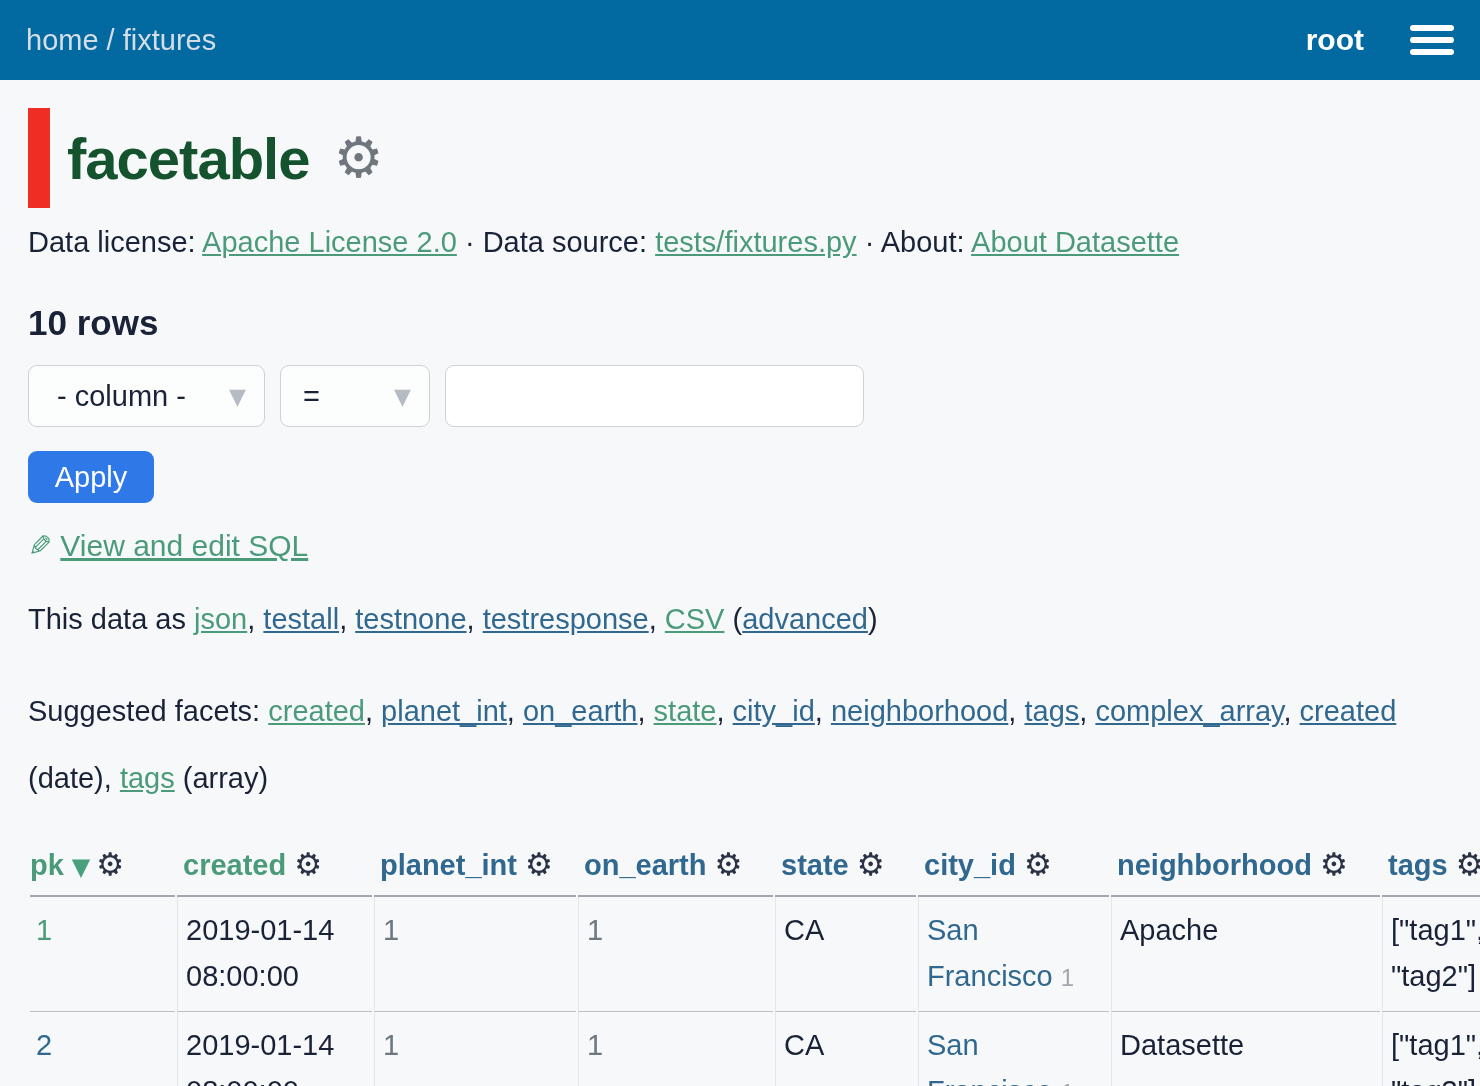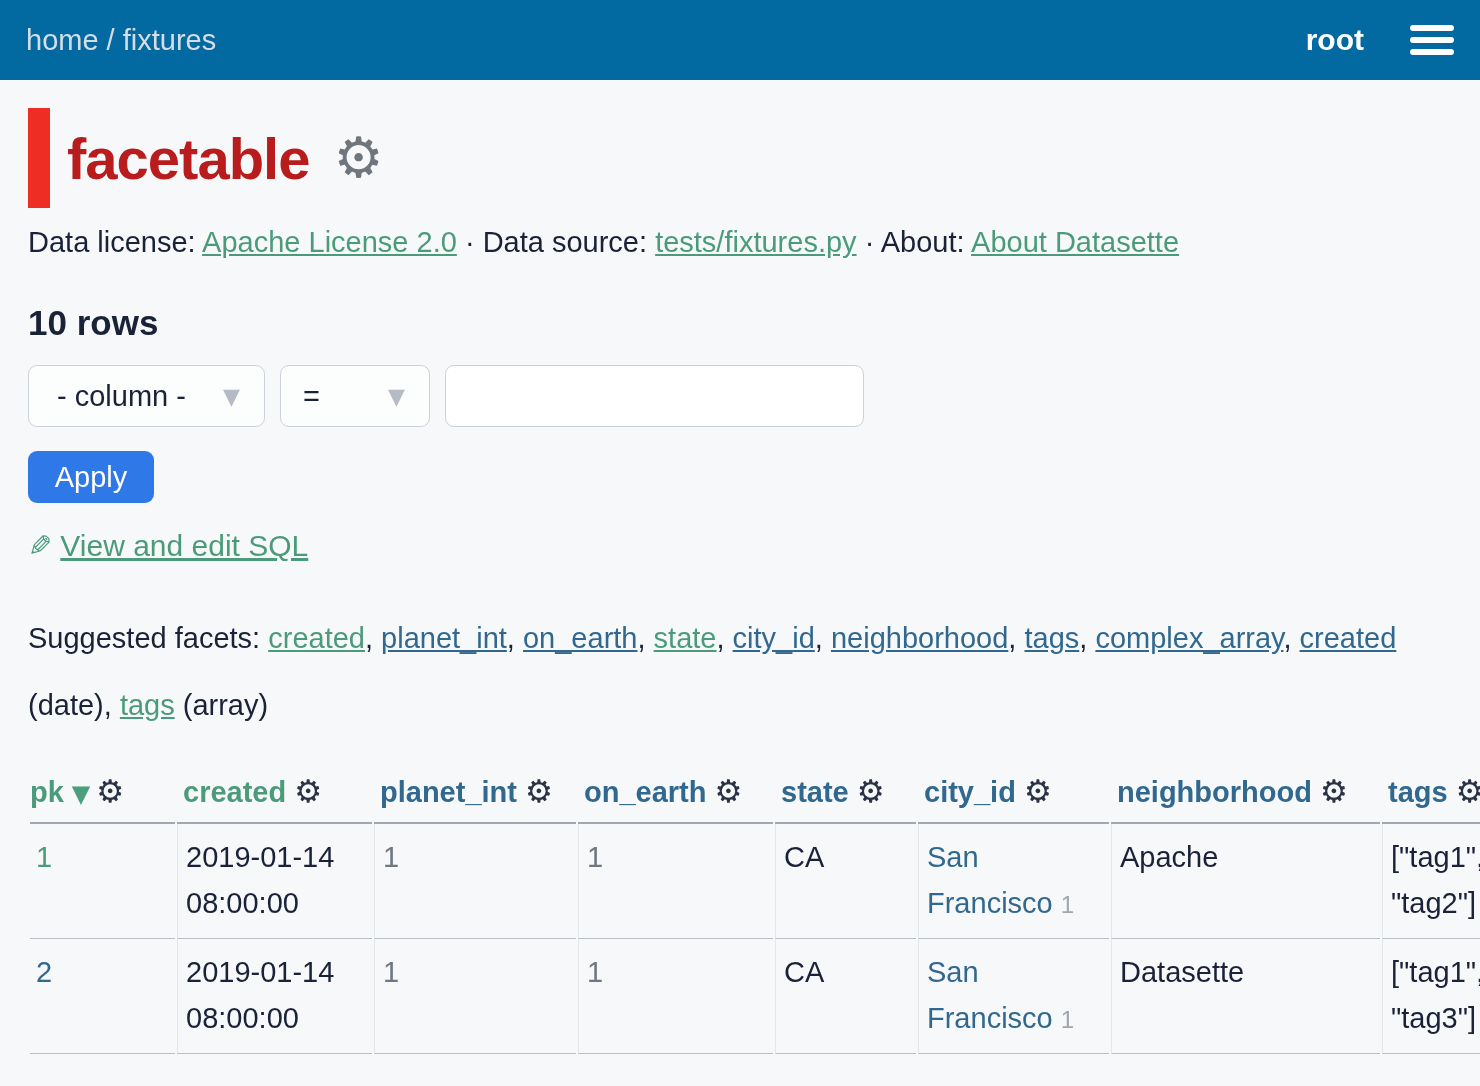--- a/index.html
+++ b/index.html
@@ -26,32 +26,32 @@
   .topbar-right { display:flex; align-items:center; gap:46px; }
   .user-name { color:#ffffff; font-weight:bold; font-size:30px; }
   .burger { width:44px; height:34px; display:flex; flex-direction:column; justify-content:space-between; padding:2px 0; cursor:pointer; }
   .burger span { display:block; height:6px; background:#ffffff; border-radius:3px; }
 
   
   .main { padding:28px 0 0 28px; }
 
   .title-row { display:flex; align-items:center; }
   .title-bar { width:22px; height:100px; background:#ee2e24; margin-right:17px; }
-  .page-title { font-size:58px; font-weight:700; color:#b91c1c; letter-spacing:-1px; }
+  .page-title { font-size:58px; font-weight:700; color:#14532d; letter-spacing:-1px; }
   .title-gear { font-size:56px; color:#6f767d; margin-left:24px; line-height:1; }
 
   .meta-line { margin-top:18px; font-size:29px; }
 
   .row-count { margin-top:44px; font-size:35px; font-weight:700; }
 
   .filter-row { margin-top:22px; display:flex; gap:15px; align-items:center; }
   .fselect {
     height:62px; background:#fcfdfd; border:1px solid #ccd2d9; border-radius:9px;
     display:flex; align-items:center; justify-content:space-between;
-    padding:0 24px 0 28px; color:#1a2238; cursor:pointer;
+    padding:0 18px 0 28px; color:#1a2238; cursor:pointer;
   }
   .fselect.col { width:237px; }
   .fselect.op  { width:150px; padding-left:22px; }
   .fselect .arrow { color:#b5bbc3; font-size:22px; }
   .finput {
     width:419px; height:62px; background:#ffffff; border:1px solid #ccd2d9;
     border-radius:9px; font-size:29px; padding:0 16px;
     font-family:"Liberation Sans",sans-serif;
   }
   .apply-btn {
@@ -135,20 +135,23 @@
     <input class="finput" type="text" placeholder="" style="">
   </div>
   <button class="apply-btn">Apply</button>
 
   
   <div class="sql-row">
     <span class="pencil glyph">✎</span><a class="link-green">View and edit SQL</a>
   </div>
 
   
+  <div class="export-line">
+    <span>This data as </span><a class="link-green">json</a><span>, </span><a class="link-blue">testall</a><span>, </span><a class="link-blue">testnone</a><span>, </span><a class="link-blue">testresponse</a><span>, </span><a class="link-green">CSV</a><span> (</span><a class="link-blue">advanced</a><span>)</span>
+  </div>
 
   
   <div class="facets-line">
     <span>Suggested facets: </span><a class="link-green">created</a><span>, </span><a class="link-blue">planet_int</a><span>, </span><a class="link-blue">on_earth</a><span>, </span><a class="link-green">state</a><span>, </span><a class="link-blue">city_id</a><span>, </span><a class="link-blue">neighborhood</a><span>, </span><a class="link-blue">tags</a><span>, </span><a class="link-blue">complex_array</a><span>, </span><a class="link-blue">created</a><span> (date), </span><a class="link-green">tags</a><span> (array)</span>
   </div>
 
   
   <table>
     <colgroup>
       <col style="width:145px">

